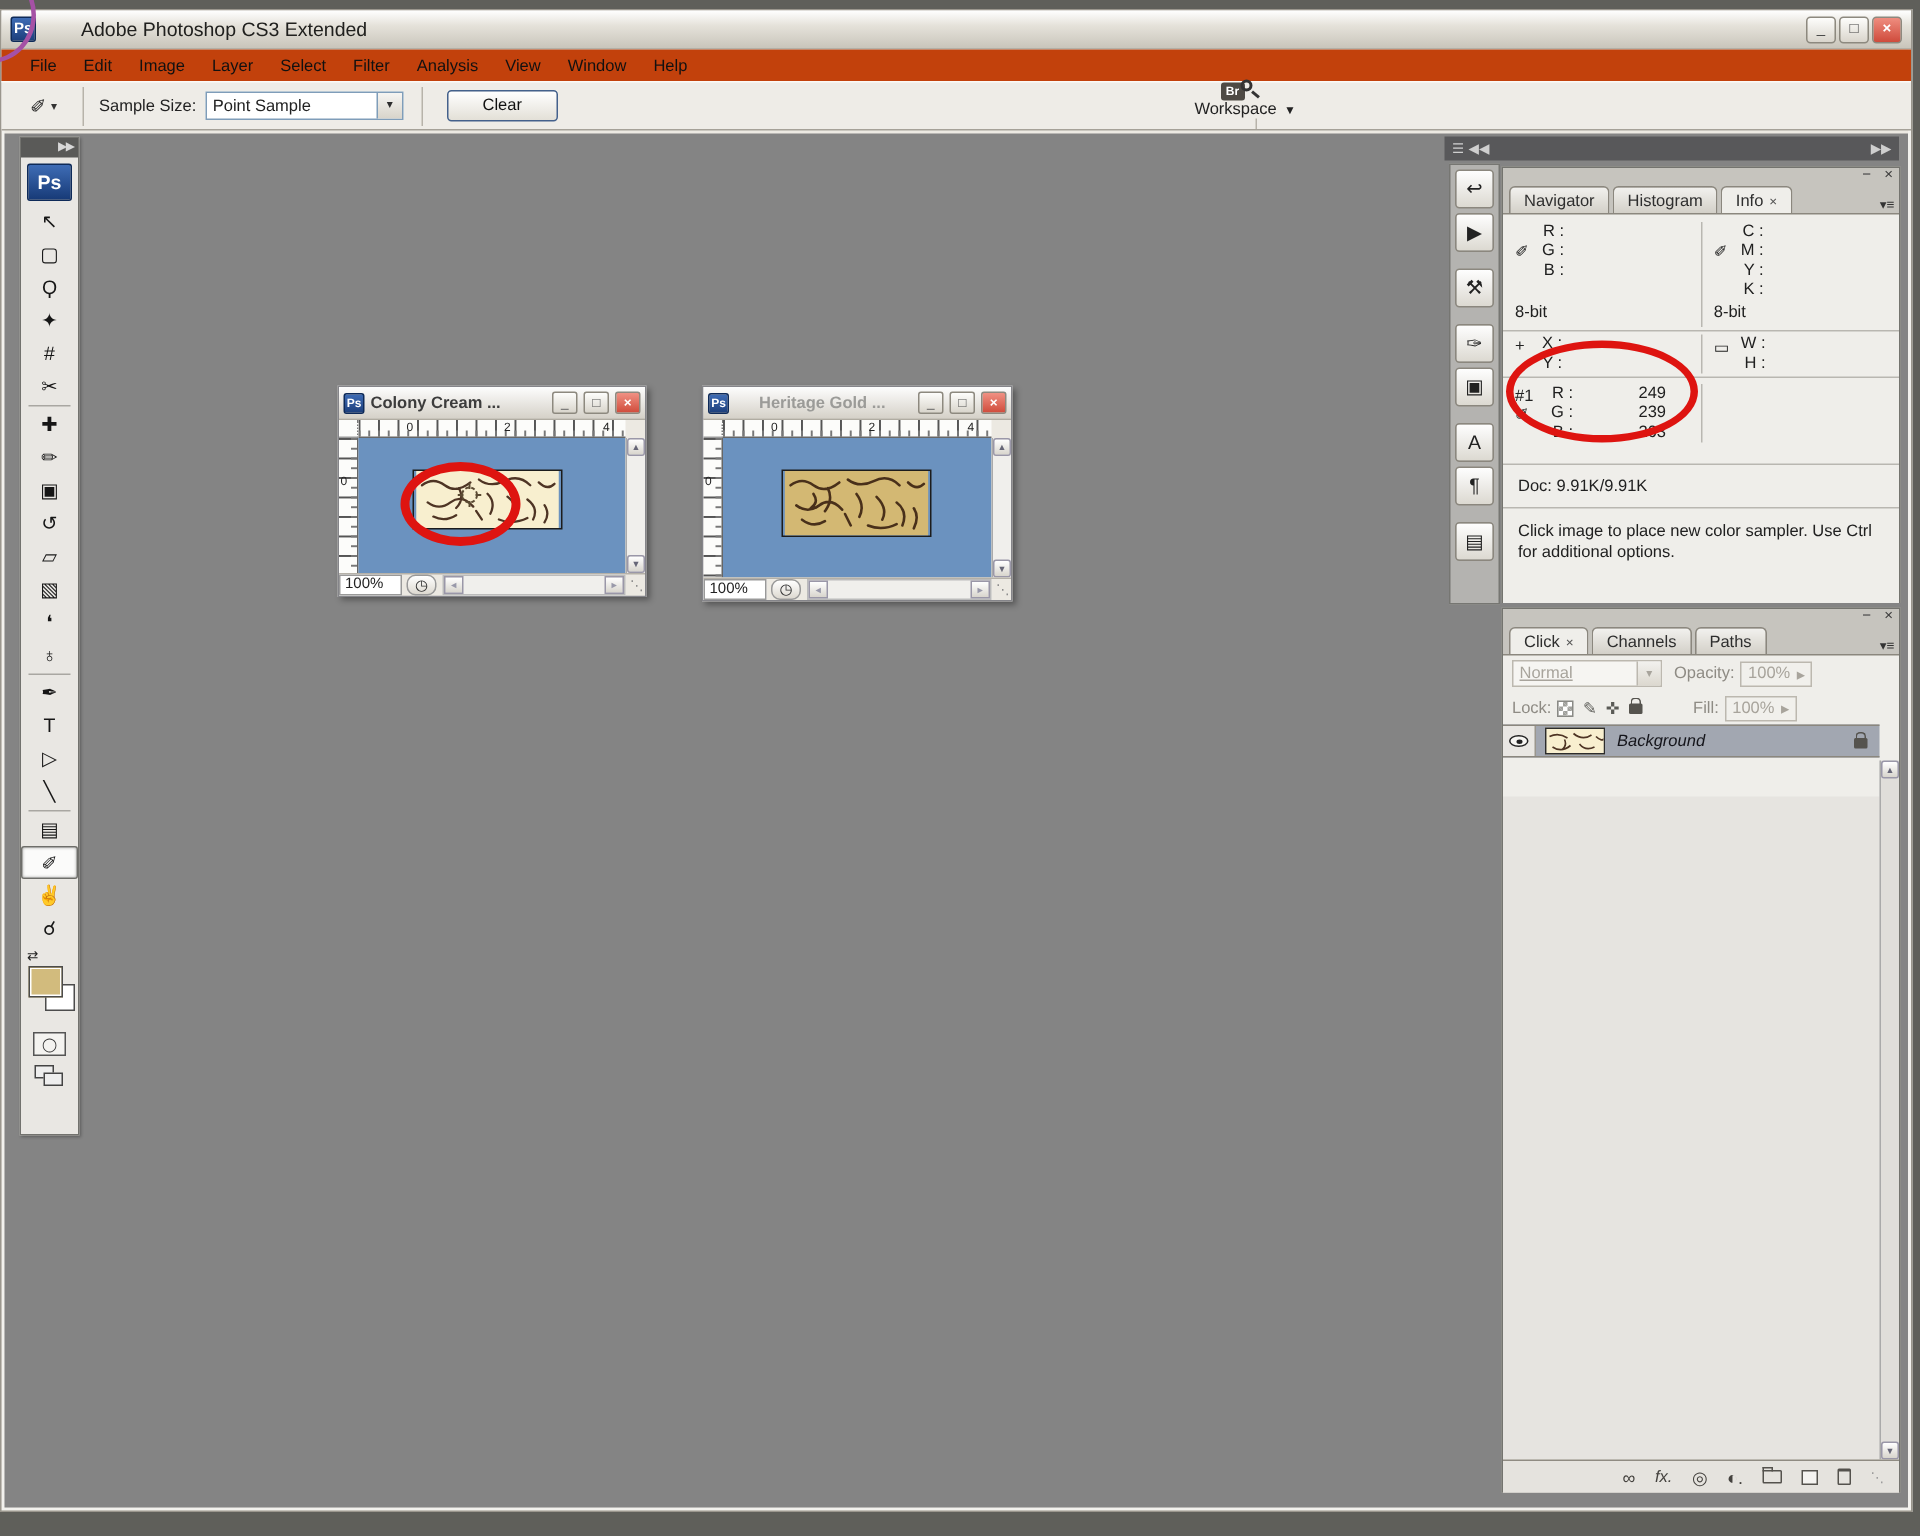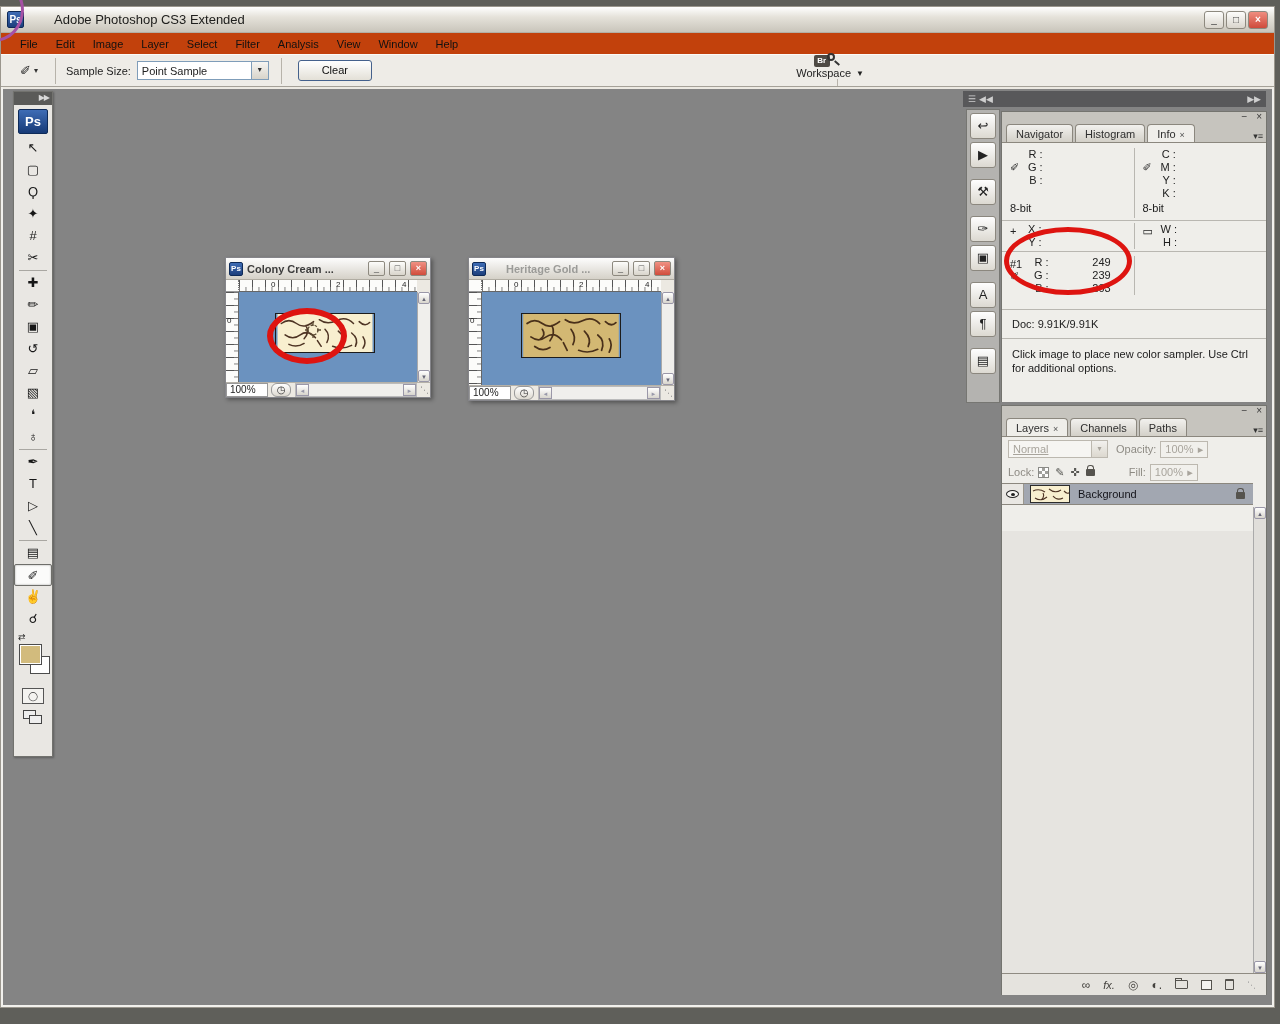--- a/index.html
+++ b/index.html
@@ -153,21 +153,21 @@
                         linear-gradient(45deg,#a0a09c 25%,#fff 25%,#fff 75%,#a0a09c 75%);
              background-size:6px 6px; background-position:0 0,3px 3px; }
   .padlock { width:9px; height:7px; background:#55534e; border-radius:1px; position:relative; margin-top:5px; }
   .padlock:before { content:""; position:absolute; left:1.5px; top:-4px; width:5px; height:4px;
                     border:1.5px solid #55534e; border-bottom:none; border-radius:3px 3px 0 0; }
   .layer-row { display:flex; align-items:center; height:22px; background:#a2a7b1; border-top:1px solid #8b877e; border-bottom:1px solid #8b877e; }
   .eye-cell { width:22px; height:100%; background:#e9e7e3; border-right:1px solid #9a968d; display:flex; align-items:center; justify-content:center; }
   .eye { width:13px; height:8px; border:1px solid #222; border-radius:50%; position:relative; background:#f7f6f3;}
   .eye:after { content:""; position:absolute; left:3.5px; top:1.5px; width:4px; height:3px; border-radius:50%; background:#222; }
   .layer-thumb { width:40px; height:18px; border:1px solid #2c2c2c; margin-left:6px; background:#f8efcf; position:relative; overflow:hidden;}
-  .layer-name { flex:1; font-size:11px; color:#14141a; margin-left:8px; }
+  .layer-name { flex:1; font-style:italic; font-size:11px; color:#14141a; margin-left:8px; }
   .layer-lockcell { width:26px; display:flex; justify-content:center; }
   .layers-empty { background:#e6e4e0; }
   .lp-scroll { position:absolute; right:0; width:13px; background:#e0deda; border-left:1px solid #aaa;
                display:flex; flex-direction:column; justify-content:space-between; }
   .lp-bottom { position:absolute; left:0; right:0; bottom:0; height:22px; border-top:1px solid #8f8b82; background:#e5e3de;
                display:flex; align-items:center; justify-content:flex-end; gap:13px; padding-right:10px; color:#44423e; }
   .lb-ico { font-size:12px; line-height:20px; }
   .lb-ico.fx { font-style:italic; font-size:11px; }
   .trash { width:9px; height:11px; border:1px solid #54524d; border-top:2px solid #54524d; border-radius:1px; }
   .newlayer { width:11px; height:10px; border:1px solid #54524d; background:#f4f3f0; }
@@ -465,21 +465,21 @@
         <div class="red-ellipse thin" style="left:2px; top:84px; width:128px; height:68px;"></div>
       </div>
     </div>
 
     <div class="pgroup" style="top:316px; height:590px;">
       <div class="pgroup-head">
         <span>−</span>
         <span>×</span>
       </div>
       <div class="tabs">
-        <div class="tab active"><span>Layers</span><span class="x">×</span></div>
+        <div class="tab active"><span>Click</span><span class="x">×</span></div>
         <div class="tab">Channels</div>
         <div class="tab">Paths</div>
         <div class="tab-menu">▾≡</div>
       </div>
       <div class="pgroup-content" style="height:559px;">
         <div class="lp-row1">
           <div class="lp-select">
             <div class="val">Normal</div>
             <div class="arrow">▾</div>
           </div>

